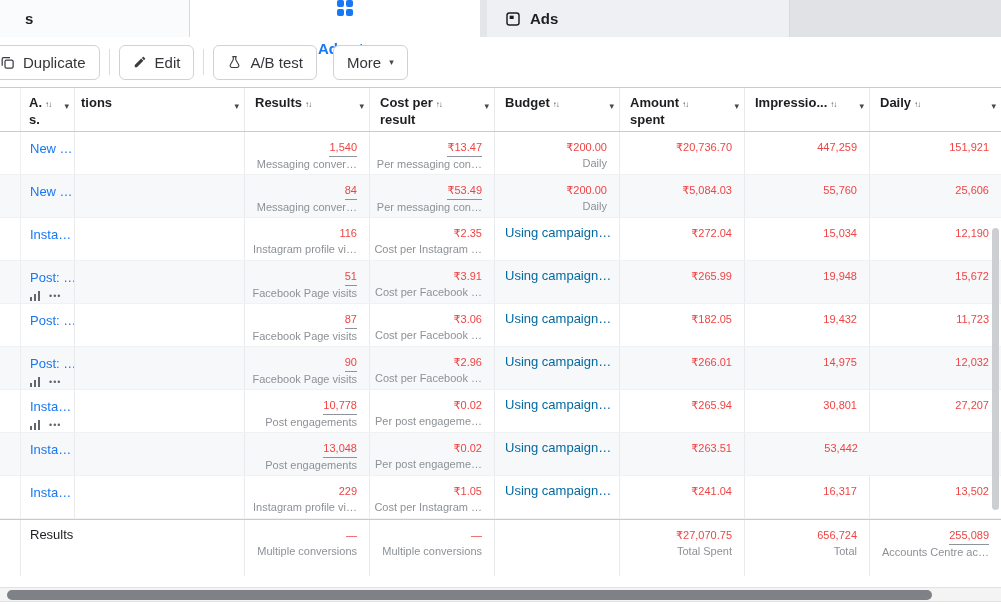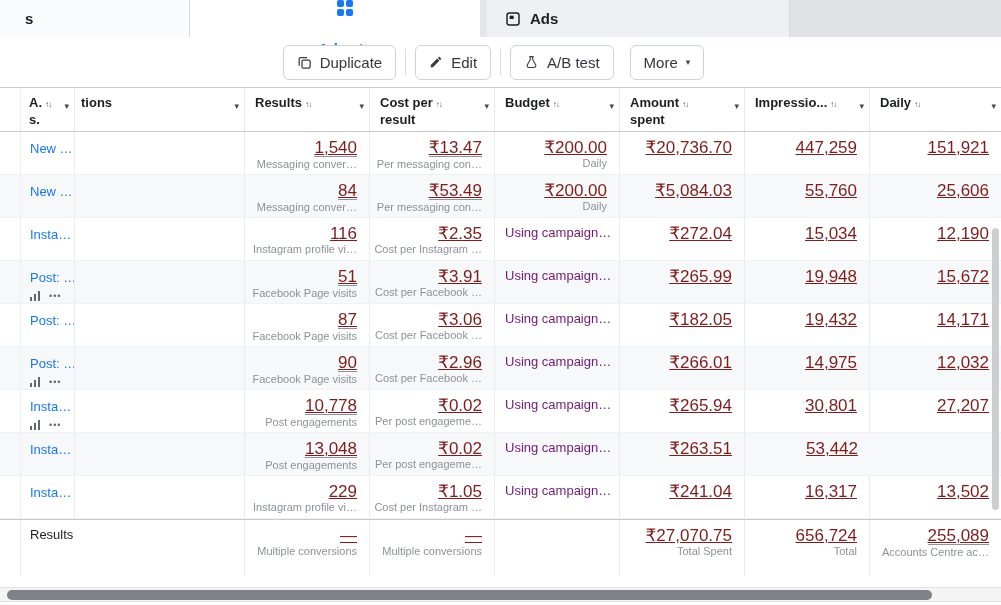--- a/index.html
+++ b/index.html
@@ -11,21 +11,21 @@
   .tabbar { display:flex; height:37px; background:#e3e5e9; align-items:stretch; }
   .tab { display:flex; align-items:center; font-size:15px; font-weight:700; }
   .tab-campaigns { width:190px; background:#fafbfc; border-right:1px solid #d7d9dd; padding-left:25px; color:#1c1e21; }
   .tab-adsets { width:290px; background:#fff; color:#1877f2; padding-left:20px; gap:24px;flex-direction:column; }
   .tab-ads { width:303px; background:#eef0f3; color:#1c1e21; padding-left:18px; gap:9px; margin-left:7px; border-right:1px solid #d7d9dd; }
   .tab-fill { flex:1; background:#e0e2e6; }
   .adsets-glyph { display:grid; grid-template-columns:7px 7px; grid-template-rows:7px 7px; gap:2px; }
   .adsets-glyph i { background:#1877f2; border-radius:2px; }
 
   
-  .toolbar { height:50px; background:#fff; display:flex; align-items:center;justify-content:center; }
+  .toolbar { height:50px; background:#fff; display:flex; align-items:center; }
   .btn { display:inline-flex; align-items:center; gap:8px; height:35px; padding:0 13px;
          border:1px solid #d0d2d6; border-radius:6px; background:#fff; font-size:15px; color:#33363b; cursor:pointer; }
   .btn svg { flex:0 0 auto; }
   .btn-duplicate { margin-left:-14px; }
   .vdiv { width:1px; height:26px; background:#dadce0; margin:0 9px; }
   .caret { font-size:9px; color:#44474c; }
 
   
   .grid { display:grid; grid-template-columns:21px 54px 170px 125px 125px 125px 125px 125px minmax(0,1fr); }
   .thead { height:45px; border-top:1px solid #c8cace; border-bottom:1px solid #c8cace; background:#fff; }
@@ -39,24 +39,24 @@
   .tr.zebra { background:#f7f8fa; }
   .td { border-right:1px solid #e9ebee; padding-top:7px; overflow:hidden; }
   .td.name { padding-left:9px; }
   .link { color:#1877f2; font-size:13px; line-height:16px; cursor:pointer; white-space:nowrap; }
   .hover-icons { display:flex; align-items:center; gap:9px; margin-top:5px; }
   .bars-icon { display:inline-flex; align-items:flex-end; gap:2px; height:10px; cursor:pointer; }
   .bars-icon i { width:2px; background:#606770; display:block; }
   .bars-icon i:nth-child(1){height:4px;} .bars-icon i:nth-child(2){height:7px;} .bars-icon i:nth-child(3){height:10px;}
   .dots { font-size:9px; color:#606770; letter-spacing:1px; cursor:pointer; line-height:10px; }
   .num { text-align:right; padding-right:12px; display:flex; flex-direction:column; align-items:flex-end; }
-  .main { font-size:17px; color:#7f1d1d; line-height:17px; white-space:nowrap;text-decoration:underline; }
+  .main { font-size:11px; color:#ef4444; line-height:17px; white-space:nowrap; }
   .main.u { border-bottom:1px solid #8f939a; }
   .sub { font-size:11px; color:#8d9196; line-height:15px; white-space:nowrap; }
-  .budget-left { padding-left:10px; font-size:13px; color:#701a75; white-space:nowrap; }
+  .budget-left { padding-left:10px; font-size:13px; color:#0369a1; white-space:nowrap; }
 
   .tfoot { height:57px; border-top:1px solid #c8cace; background:#fff; }
   .tfoot .td { border-right:1px solid #e9ebee; }
   .foot-label { grid-column:2/4; padding-left:9px; padding-top:7px; font-size:13px; border-right:1px solid #e9ebee; }
 
   
   .hscroll { position:absolute; left:0; right:0; bottom:3px; height:15px; background:#f4f4f4;
              border-top:1px solid #e2e2e2; border-bottom:1px solid #e2e2e2; }
   .hscroll .thumb { position:absolute; left:7px; width:925px; top:2px; height:10px; background:#7e8186; border-radius:6px; cursor:pointer; }
   .vscroll-thumb { position:absolute; right:2px; top:228px; width:7px; height:282px; background:#ccced2; border-radius:4px; cursor:pointer; }
@@ -281,21 +281,21 @@
         <span class="sub">Cost per Facebook …</span>
       </div>
     <div class="td budget-left"><span>Using campaign…</span></div>
     <div class="td num">
         <span class="main">₹182.05</span>
       </div>
     <div class="td num">
         <span class="main">19,432</span>
       </div>
     <div class="td num" style="border-right:none">
-        <span class="main">14,171</span>
+        <span class="main">11,723</span>
       </div>
   </div>
 
   <div class="grid tr zebra">
     <div class="td gutter"></div>
     <div class="td name">
       <span class="link">Post: …</span>
       <span class="hover-icons">
         <span class="bars-icon">
             <i></i>

